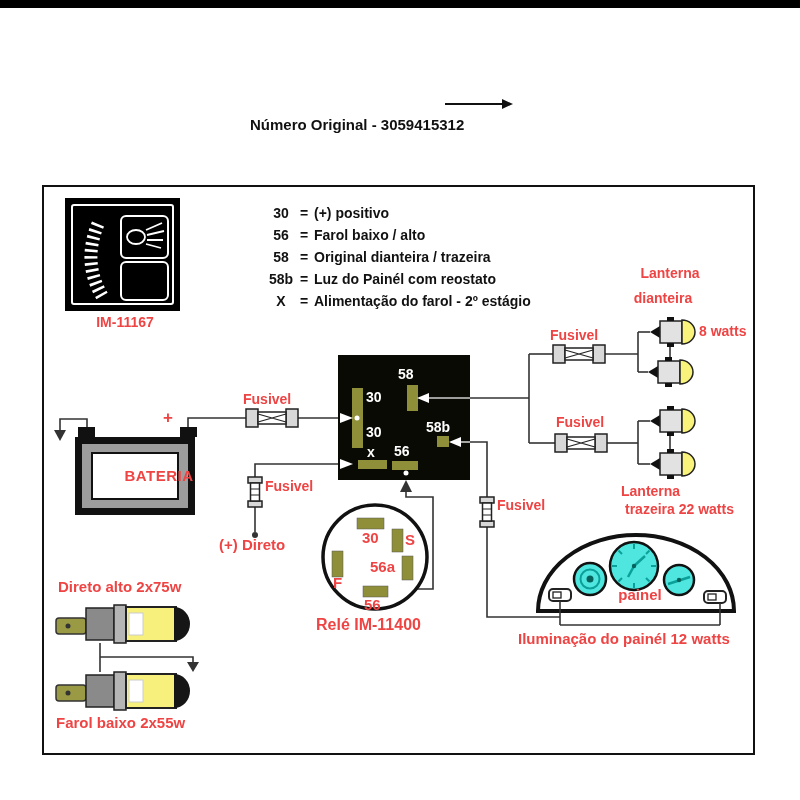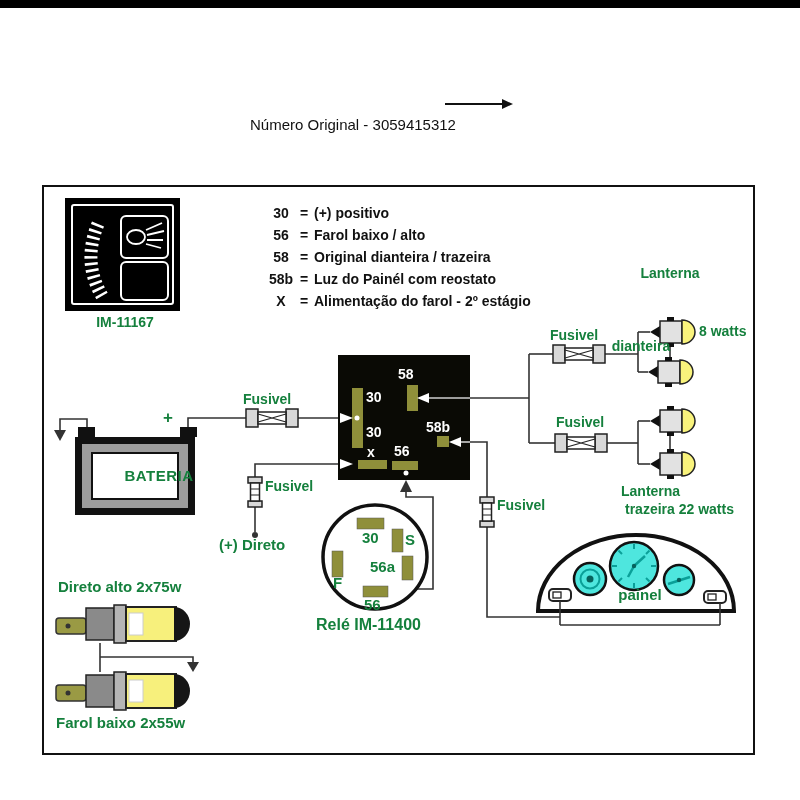--- a/index.html
+++ b/index.html
@@ -1,24 +1,24 @@
 <!DOCTYPE html>
 <html><head>
 <meta charset="utf-8">
 <style>
   html,body{margin:0;padding:0;background:#fff;}
   #canvas{position:relative;width:800px;height:800px;background:#fff;overflow:hidden;
           font-family:"Liberation Sans",sans-serif;color:#111;}
-  .lbl{position:absolute;font-weight:bold;font-size:14px;white-space:nowrap;color:#15803d;}
+  .lbl{position:absolute;font-weight:bold;font-size:14px;white-space:nowrap;color:#ef4444;}
   .wlbl{position:absolute;font-weight:bold;font-size:14px;white-space:nowrap;color:#fff;z-index:5;}
   #topbar{position:absolute;left:0;top:0;width:800px;height:8px;background:#000;}
   #hdr{position:absolute;left:148px;top:46px;font-size:15px;line-height:23px;}
   .hline{white-space:nowrap;}
   .hval{font-weight:bold;}
-  #hnum{position:absolute;left:250px;top:116px;font-size:15px;font-weight:normal;}
+  #hnum{position:absolute;left:250px;top:116px;font-size:15px;font-weight:bold;}
   #title{position:absolute;left:42px;top:157px;width:712px;text-align:center;
          font-size:17px;font-weight:bold;letter-spacing:0.5px;}
   #frame{position:absolute;left:42px;top:185px;width:709px;height:566px;border:2px solid #111;}
   #legend{position:absolute;left:262px;top:205px;font-size:14px;font-weight:bold;}
   .lrow{height:22px;white-space:nowrap;}
   .lkey{display:inline-block;width:38px;}
   .leq{display:inline-block;width:14px;}
   svg{position:absolute;left:0;top:0;}
   .txtc{text-align:center;}
 </style>
@@ -240,22 +240,23 @@
   <div class="wlbl" style="left:394px;top:443px;">56</div>
 
   <div class="lbl" style="left:362px;top:529px;font-size:15px;">30</div>
   <div class="lbl" style="left:405px;top:531px;font-size:15px;">S</div>
   <div class="lbl" style="left:333px;top:574px;font-size:15px;">F</div>
   <div class="lbl" style="left:370px;top:558px;font-size:15px;">56a</div>
   <div class="lbl" style="left:364px;top:596px;font-size:15px;">56</div>
   <div class="lbl" style="left:316px;top:616px;font-size:16px;">Relé IM-11400</div>
 
   <div class="lbl txtc" style="left:615px;top:265px;width:110px;">Lanterna</div>
-  <div class="lbl txtc" style="left:586px;top:290px;width:110px;margin-top:48px;">dianteira</div>
+  <div class="lbl txtc" style="left:608px;top:290px;width:110px;">dianteira</div>
   <div class="lbl" style="left:699px;top:323px;">8 watts</div>
   <div class="lbl" style="left:621px;top:483px;">Lanterna</div>
   <div class="lbl" style="left:625px;top:501px;">trazeira 22 watts</div>
 
   <div class="lbl txtc" style="left:609px;top:586px;width:62px;font-size:15px;">painel</div>
+  <div class="lbl" style="left:518px;top:630px;font-size:15px;">Iluminação do painél 12 watts</div>
 
   <div class="lbl" style="left:58px;top:578px;font-size:15px;">Direto alto 2x75w</div>
   <div class="lbl" style="left:56px;top:714px;font-size:15px;">Farol baixo 2x55w</div>
 </div>
 
 </body></html>

